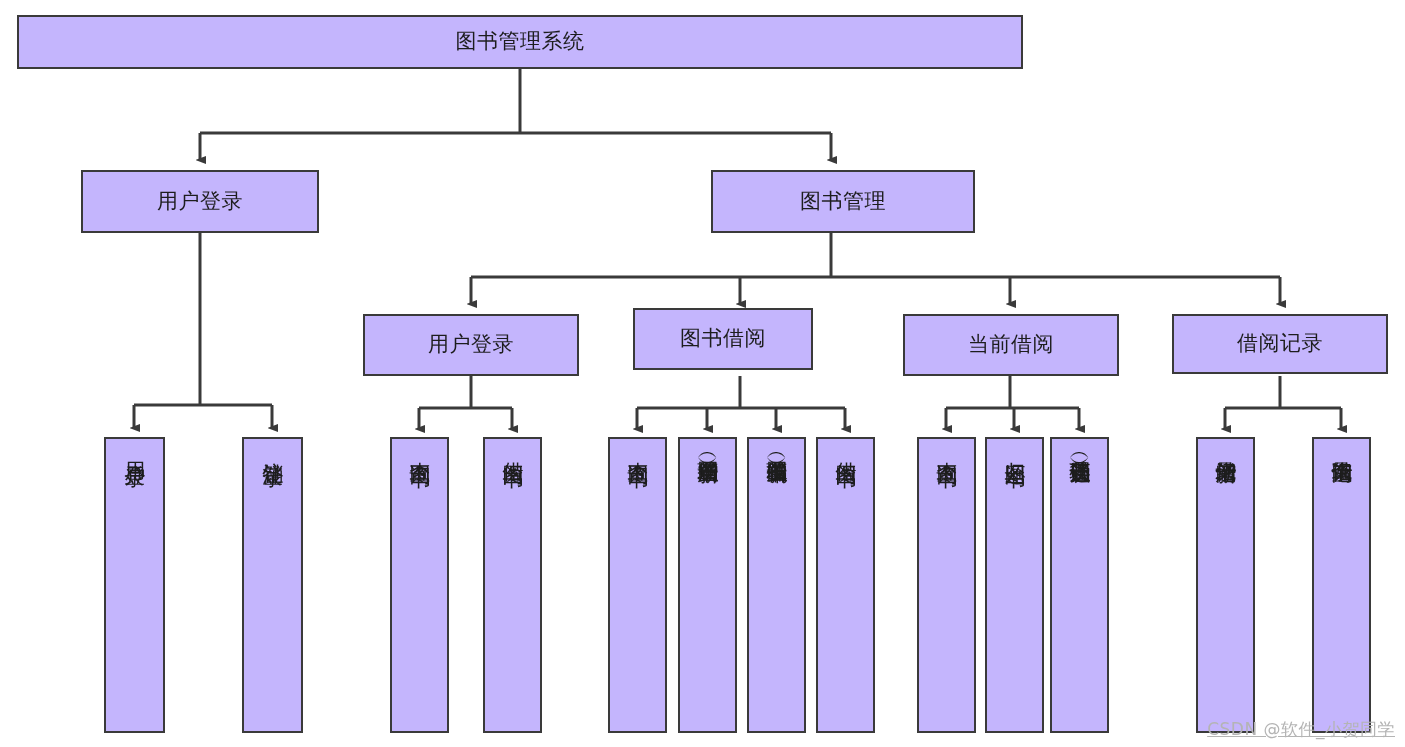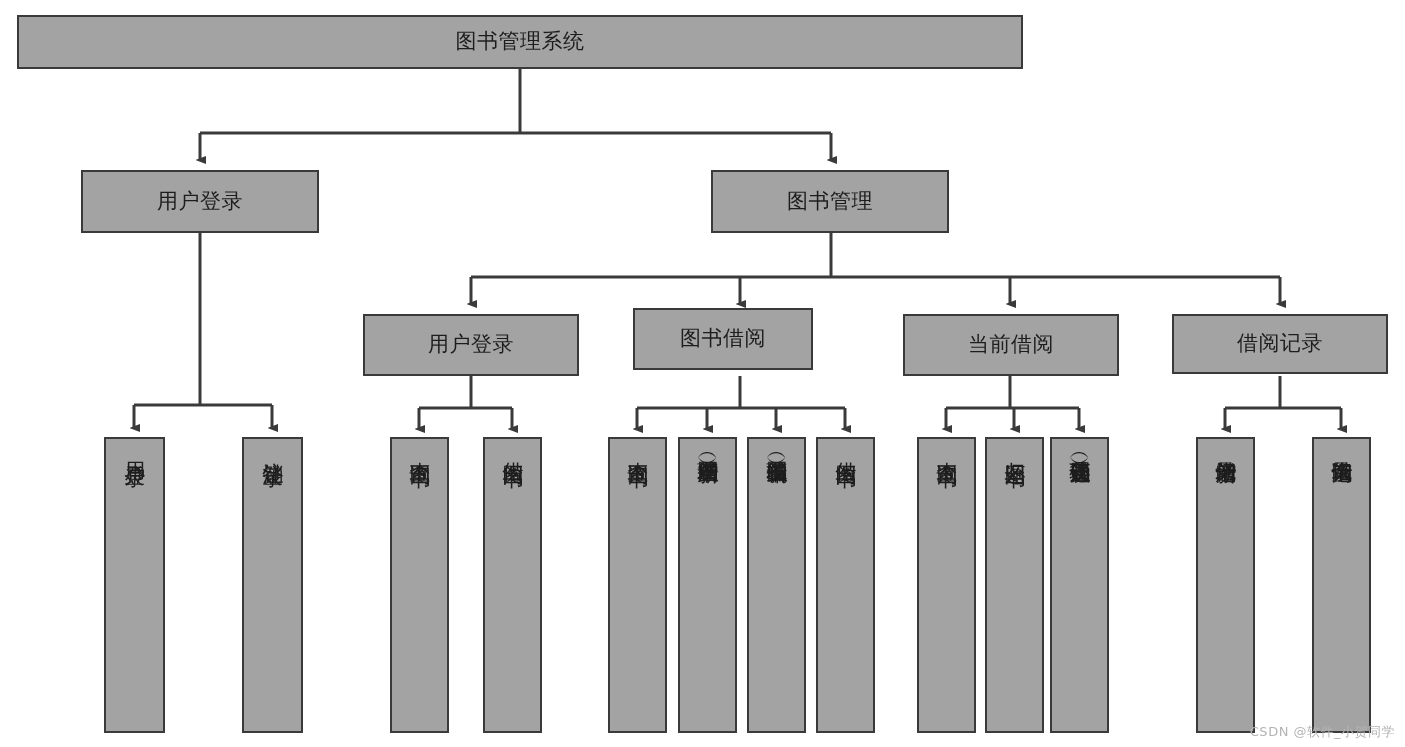--- a/index.html
+++ b/index.html
@@ -23,21 +23,21 @@
     position: absolute;
     left: 0;
     top: 0;
     width: 1405px;
     height: 747px;
     pointer-events: none;
   }
   .node {
     position: absolute;
     box-sizing: border-box;
-    background: #a3a3a3;
+    background: #c4b5fd;
     border: 2px solid #3a3a3a;
     display: flex;
     align-items: center;
     justify-content: center;
     z-index: 2;
   }
   .node-label {
     font-size: 21px;
     line-height: 1.12;
     color: #1d1d1d;
@@ -59,25 +59,26 @@
     font-size: 21px;
     line-height: 1;
   }
   .node.leaf.tall-text .node-label {
     letter-spacing: 0px;
   }
   #watermark {
     position: absolute;
     right: 10px;
     bottom: 6px;
-    font-size: 13px;
+    font-size: 17px;
     color: #b4b4b4;
     letter-spacing: 0.5px;
     z-index: 5;
     white-space: nowrap;
+    text-decoration: underline;
   }
 </style>
 </head>
 <body>
 
 <div id="diagram-canvas">
 
   <svg id="connector-layer" viewBox="0 0 1405 747" xmlns="http://www.w3.org/2000/svg">
     <defs>
       <marker id="arrow" markerWidth="10" markerHeight="10" refX="5" refY="6" orient="auto" markerUnits="userSpaceOnUse">
@@ -128,21 +129,21 @@
     </g>
   </svg>
 
   <div class="node root" style="left:17px; top:15px; width:1006px; height:54px;">
     <span class="node-label">图书管理系统</span>
   </div>
 
   <div class="node" style="left:81px; top:170px; width:238px; height:63px;">
     <span class="node-label">用户登录</span>
   </div>
-  <div class="node" style="left:711px; top:170px; width:238px; height:63px;">
+  <div class="node" style="left:711px; top:170px; width:264px; height:63px;">
     <span class="node-label">图书管理</span>
   </div>
 
   <div class="node" style="left:363px; top:314px; width:216px; height:62px;">
     <span class="node-label">用户登录</span>
   </div>
   <div class="node" style="left:633px; top:308px; width:180px; height:62px;">
     <span class="node-label">图书借阅</span>
   </div>
   <div class="node" style="left:903px; top:314px; width:216px; height:62px;">

